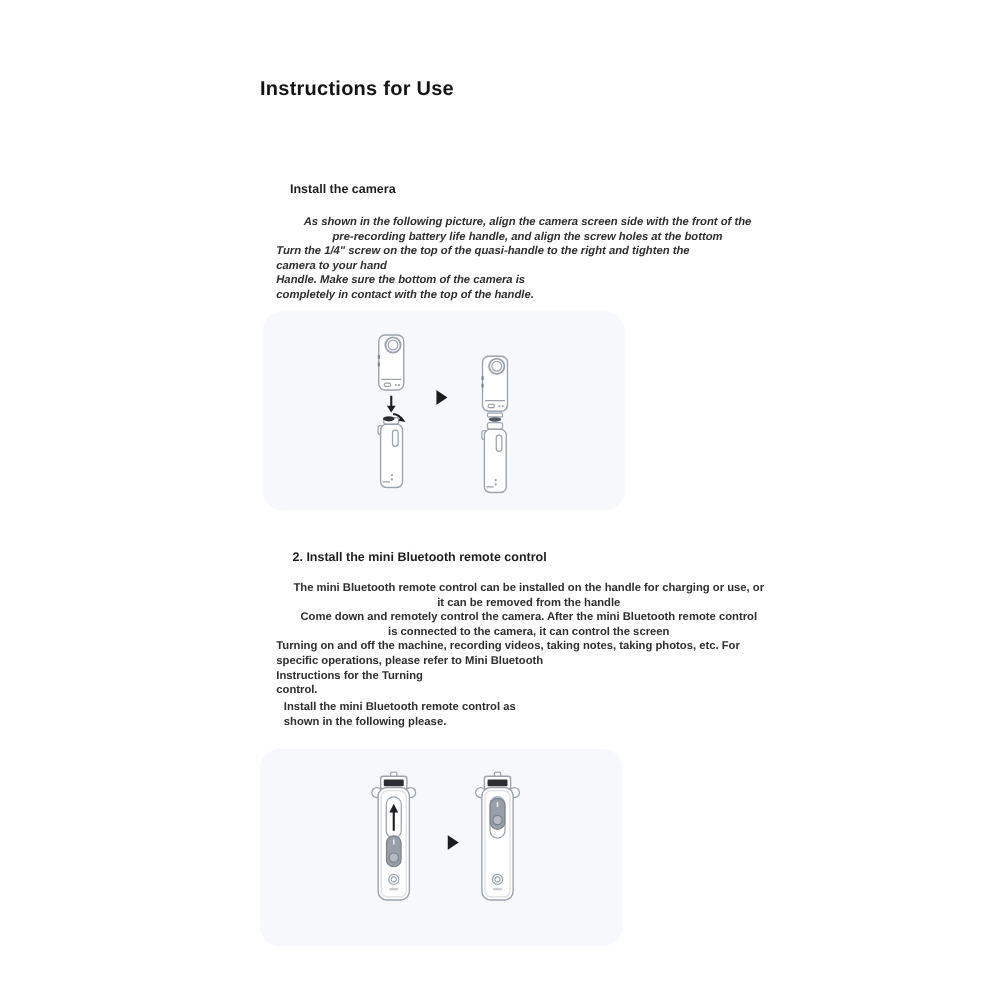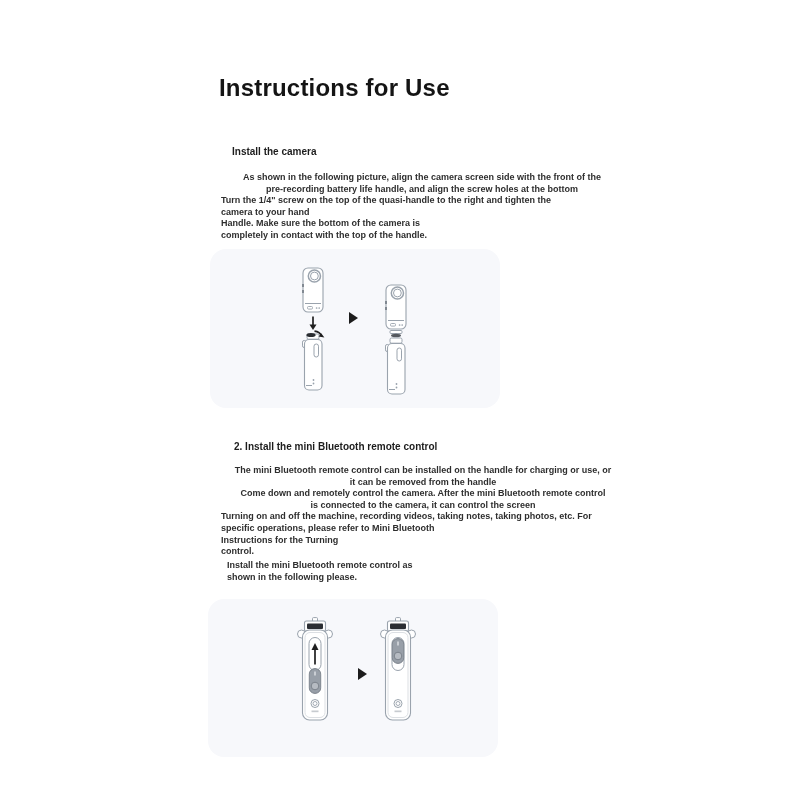--- a/index.html
+++ b/index.html
@@ -1,24 +1,24 @@
 <!DOCTYPE html>
 <html><head>
 <meta charset="utf-8">
 <style>
   html,body{margin:0;padding:0;background:#ffffff;}
   .page{position:relative;width:800px;height:800px;background:#ffffff;overflow:hidden;
         font-family:"Liberation Sans",sans-serif;}
-  .title{position:absolute;left:207px;top:62px;margin:12px;font-size:24px;font-weight:bold;
+  .title{position:absolute;left:207px;top:62px;margin:1px;font-size:16px;font-weight:bold;
          color:#141414;letter-spacing:.2px;}
   .sec-heading{position:absolute;font-size:10px;font-weight:bold;color:#1d1d1d;margin-left:28px;}
   .s1h{left:204px;top:146px;}
   .s2h{left:206px;top:441px;}
   .para{position:absolute;font-size:9px;font-weight:bold;color:#2e2e2e;line-height:11.6px;}
-  .para1{left:221px;top:172px;width:402px;}
+  .para1{left:221px;top:172px;width:402px;font-style:italic;}
   .para2{left:221px;top:465px;width:404px;}
   .para3{left:227px;top:560px;width:300px;}
   .ln{white-space:nowrap;}
   .ln.center{text-align:center;}
   .card{position:absolute;background:#f7f8fb;border-radius:16px;}
   .card1{left:210px;top:249px;width:290px;height:159px;}
   .card2{left:208px;top:599px;width:290px;height:158px;}
   .abs{position:absolute;}
 </style>
 </head>

